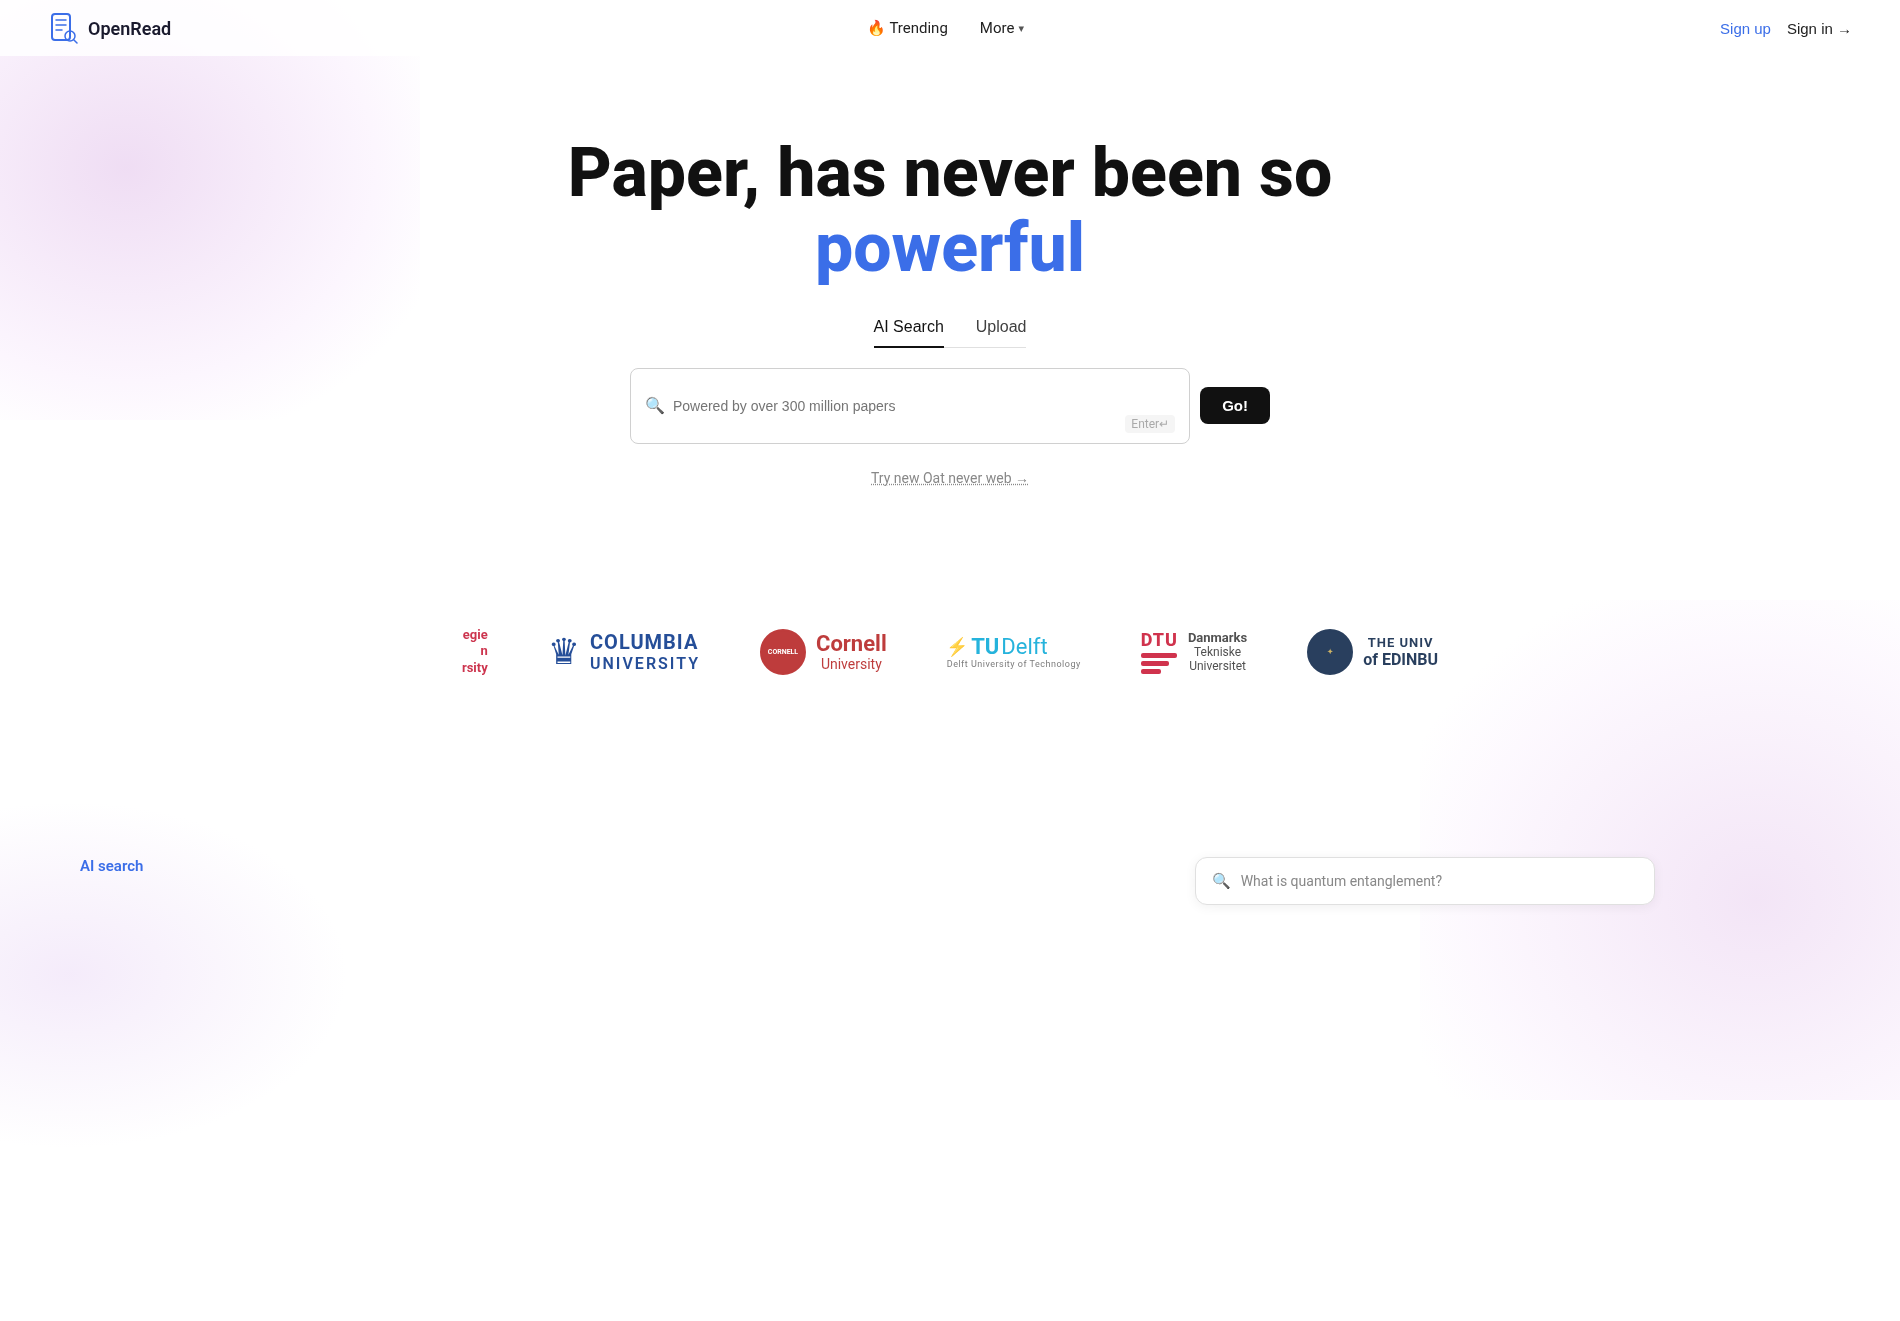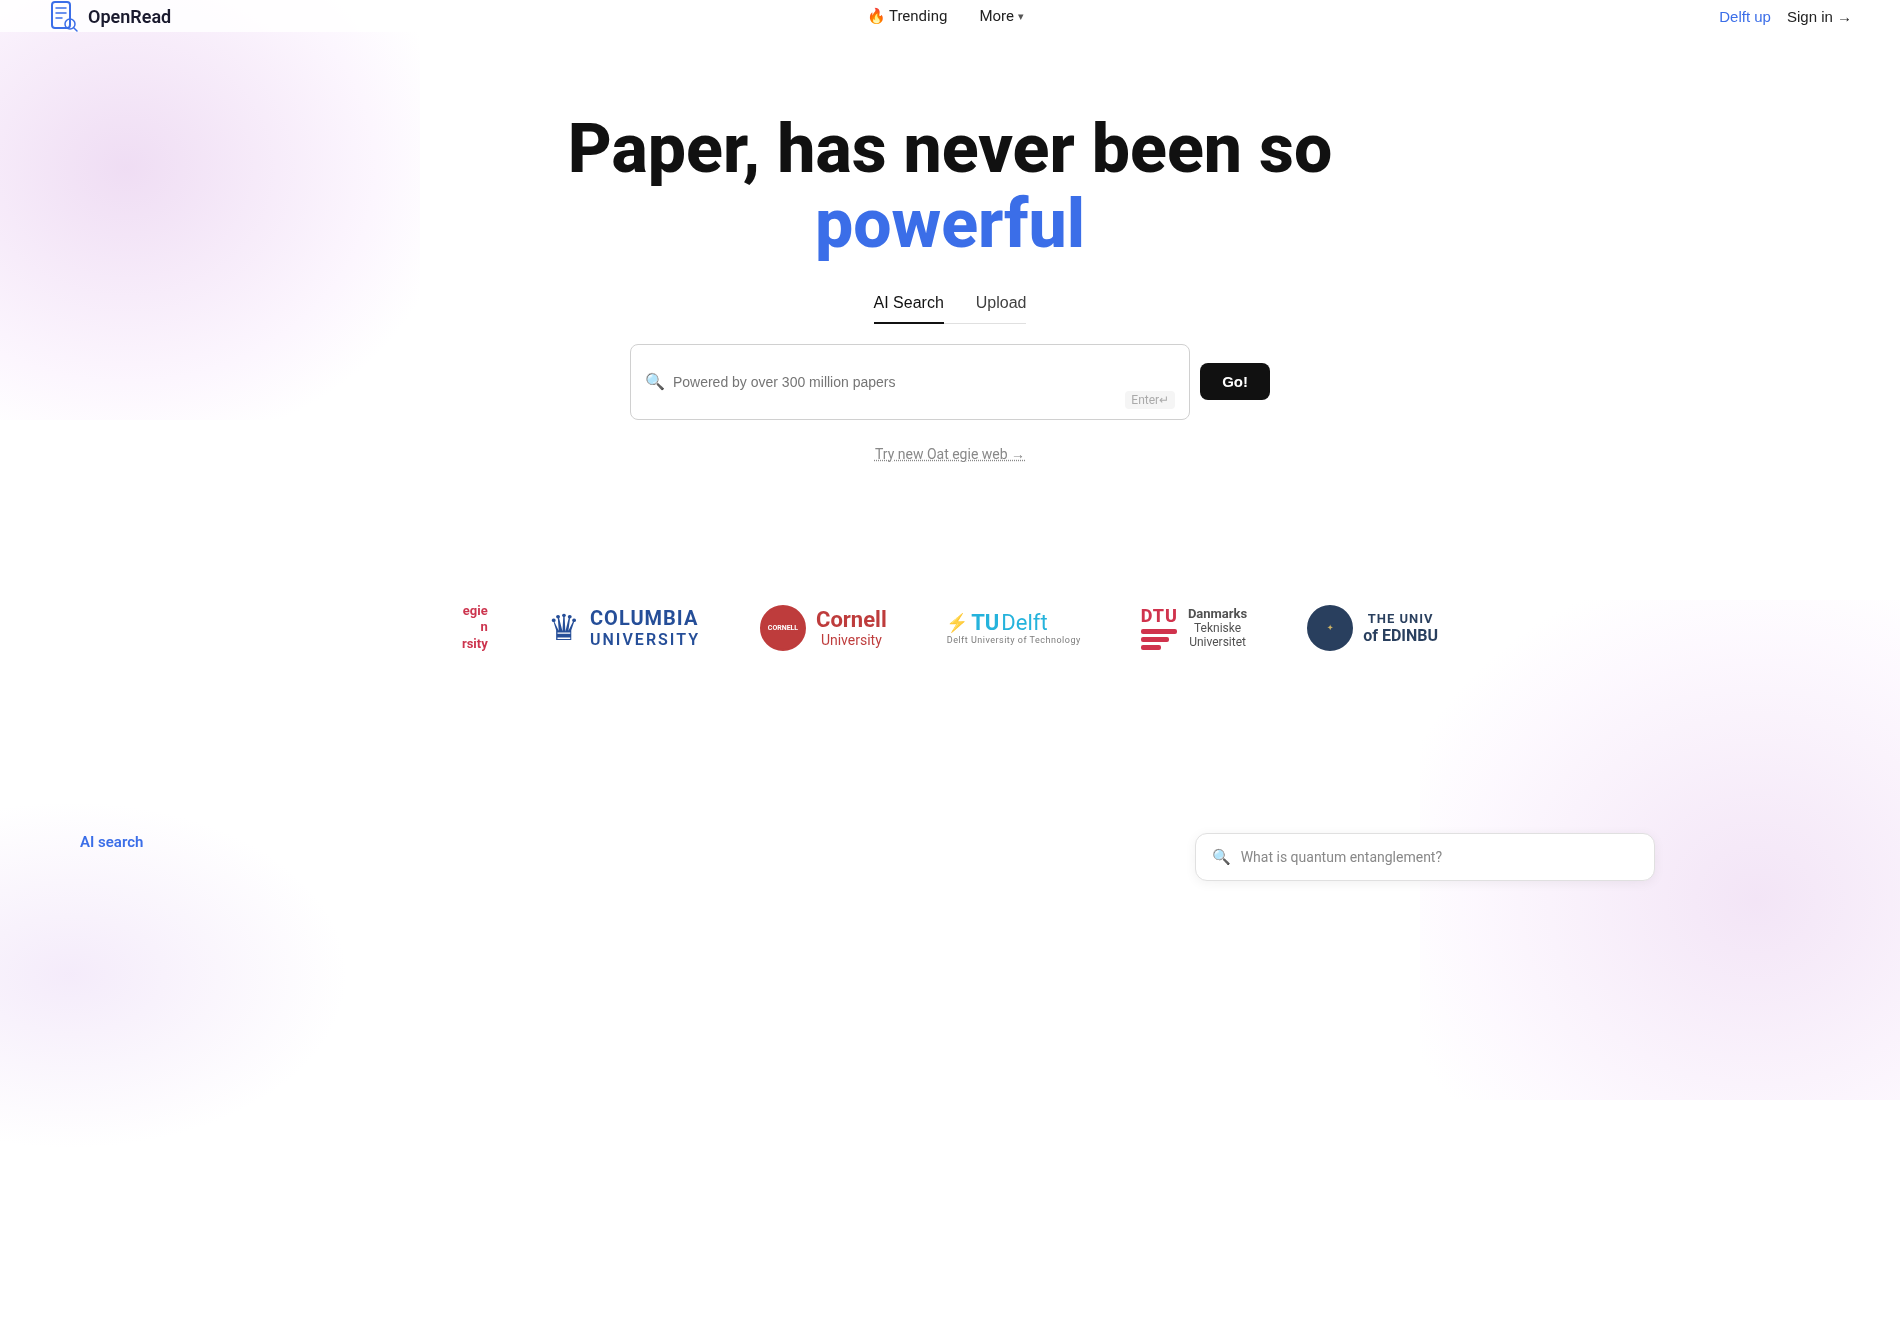--- a/index.html
+++ b/index.html
@@ -33,21 +33,21 @@
       pointer-events: none;
     }
 
     
     nav {
       position: relative;
       z-index: 10;
       display: flex;
       align-items: center;
       justify-content: space-between;
-      padding: 0 48px;
+      padding: 12px 48px;
       background: rgba(255,255,255,0.85);
     }
     .nav-logo {
       display: flex;
       align-items: center;
       gap: 8px;
       text-decoration: none;
     }
     .nav-logo-icon {
       width: 32px; height: 32px;
@@ -483,21 +483,21 @@
     <a class="nav-trending" href="#">
       <span>🔥 Trending</span>
     </a>
     <div class="nav-more">
       <span>More</span>
       <span class="nav-more-chevron">▾</span>
     </div>
   </div>
 
   <div class="nav-right">
-    <button class="btn-signup">Delft up</button>
+    <button class="btn-signup">Sign up</button>
     <button class="btn-signin">Sign in →</button>
   </div>
 </nav>
 
 <section class="hero">
   <h1 class="hero-title">
     <span>Paper, has never been so</span><br>
     <span class="hero-title-accent">powerful</span>
   </h1>
 
@@ -509,21 +509,21 @@
   <div class="search-bar-container">
     <div class="search-bar">
       <span class="search-bar-icon">🔍</span>
       <input type="text" placeholder="Powered by over 300 million papers" style="">
       <span class="search-bar-enter">Enter↵</span>
     </div>
     <button class="btn-go">Go!</button>
   </div>
 
   <div class="try-oat">
-    <a>Try new Oat egie web →</a>
+    <a>Try new Oat never web →</a>
   </div>
 </section>
 
 <section class="trusted-section">
 
   <div class="university-logos">
 
     <div class="uni-logo">
       <div class="cmu-text">
         <span>egie</span><br>

